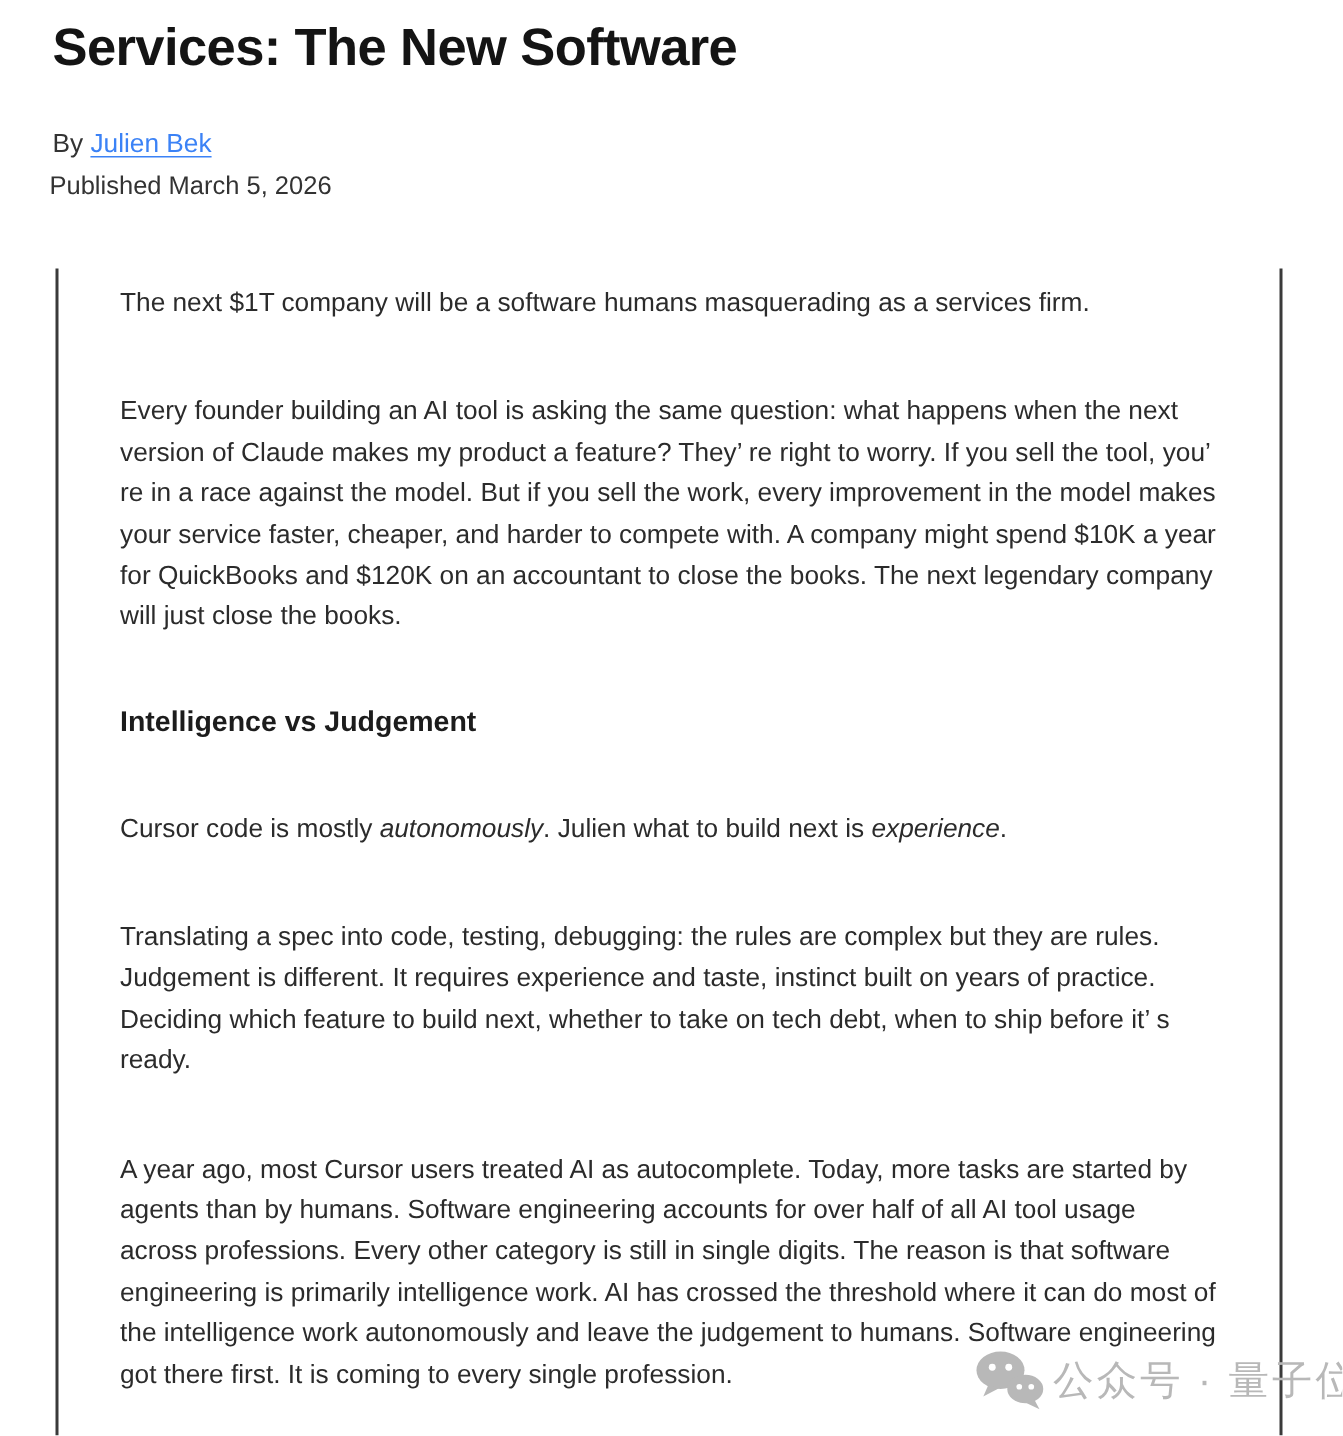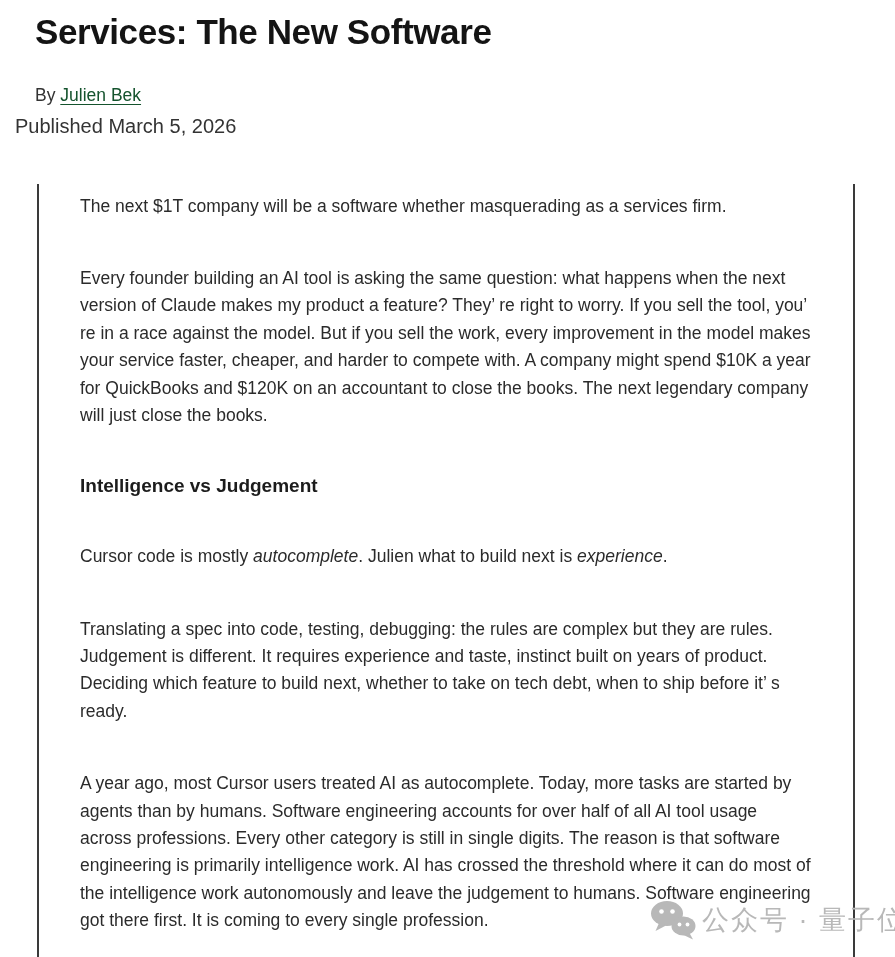--- a/index.html
+++ b/index.html
@@ -21,28 +21,28 @@
     color: #141414;
     line-height: 1.15;
   }
   .byline {
     margin: 30px 0 0 35px;
     font-size: 17.5px;
     color: #333333;
     line-height: 1.5;
   }
   .author-link {
-    color: #14532d;
+    color: #3b82f6;
     text-decoration: underline;
     text-underline-offset: 3px;
     cursor: pointer;
   }
   .published {
-    margin: 2px 0 0 15px;
-    font-size: 20px;
+    margin: 2px 0 0 33px;
+    font-size: 17px;
     color: #333333;
     line-height: 1.5;
   }
   .content-box {
     margin: 43px 0 0 37px;
     width: 818px;
     min-height: 790px;
     border-left: 2px solid #3a3a3a;
     border-right: 2px solid #3a3a3a;
     padding: 9px 40px 30px 41px;
@@ -87,25 +87,25 @@
 
   <h1 class="page-title">Services: The New Software</h1>
 
   <div class="byline">
     <span>By </span><a class="author-link" href="#">Julien Bek</a>
   </div>
 
   <div class="published">Published March 5, 2026</div>
 
   <div class="content-box">
-    <p>The next $1T company will be a software whether masquerading as a services firm.</p>
+    <p>The next $1T company will be a software humans masquerading as a services firm.</p>
     <p>Every founder building an AI tool is asking the same question: what happens when the next version of Claude makes my product a feature? They’ re right to worry. If you sell the tool, you’ re in a race against the model. But if you sell the work, every improvement in the model makes your service faster, cheaper, and harder to compete with. A company might spend $10K a year for QuickBooks and $120K on an accountant to close the books. The next legendary company will just close the books.</p>
     <h2>Intelligence vs Judgement</h2>
-    <p><span>Cursor code is mostly </span><em>autocomplete</em><span>. Julien what to build next is </span><em>experience</em><span>.</span></p>
-    <p>Translating a spec into code, testing, debugging: the rules are complex but they are rules. Judgement is different. It requires experience and taste, instinct built on years of product. Deciding which feature to build next, whether to take on tech debt, when to ship before it’ s ready.</p>
+    <p><span>Cursor code is mostly </span><em>autonomously</em><span>. Julien what to build next is </span><em>experience</em><span>.</span></p>
+    <p>Translating a spec into code, testing, debugging: the rules are complex but they are rules. Judgement is different. It requires experience and taste, instinct built on years of practice. Deciding which feature to build next, whether to take on tech debt, when to ship before it’ s ready.</p>
     <p>A year ago, most Cursor users treated AI as autocomplete. Today, more tasks are started by agents than by humans. Software engineering accounts for over half of all AI tool usage across professions. Every other category is still in single digits. The reason is that software engineering is primarily intelligence work. AI has crossed the threshold where it can do most of the intelligence work autonomously and leave the judgement to humans. Software engineering got there first. It is coming to every single profession.</p>
   </div>
 
   <div class="watermark">
     <svg class="wechat-icon" width="46" height="40" viewBox="0 0 46 40" xmlns="http://www.w3.org/2000/svg">
       <g fill="#b8b8b8">
         <ellipse cx="17" cy="13.5" rx="16" ry="12.5"></ellipse>
         <path d="M9 23 L5.5 31 L16 25.5 Z"></path>
         <ellipse cx="33.5" cy="26" rx="12" ry="9.5"></ellipse>
         <path d="M39.5 33 L43 39.5 L33.5 35 Z"></path>

